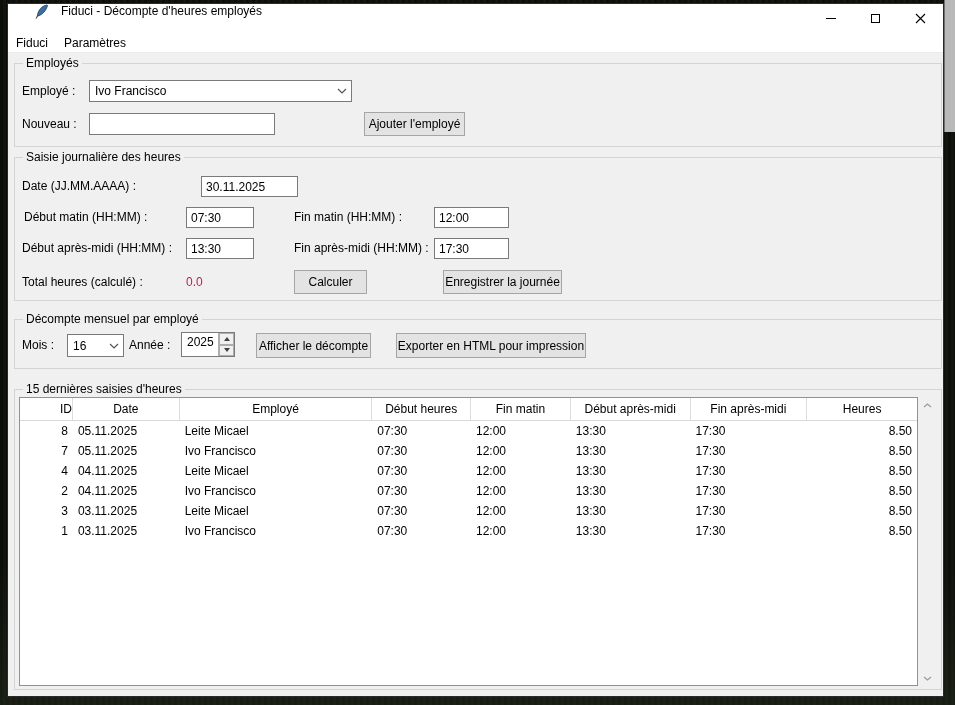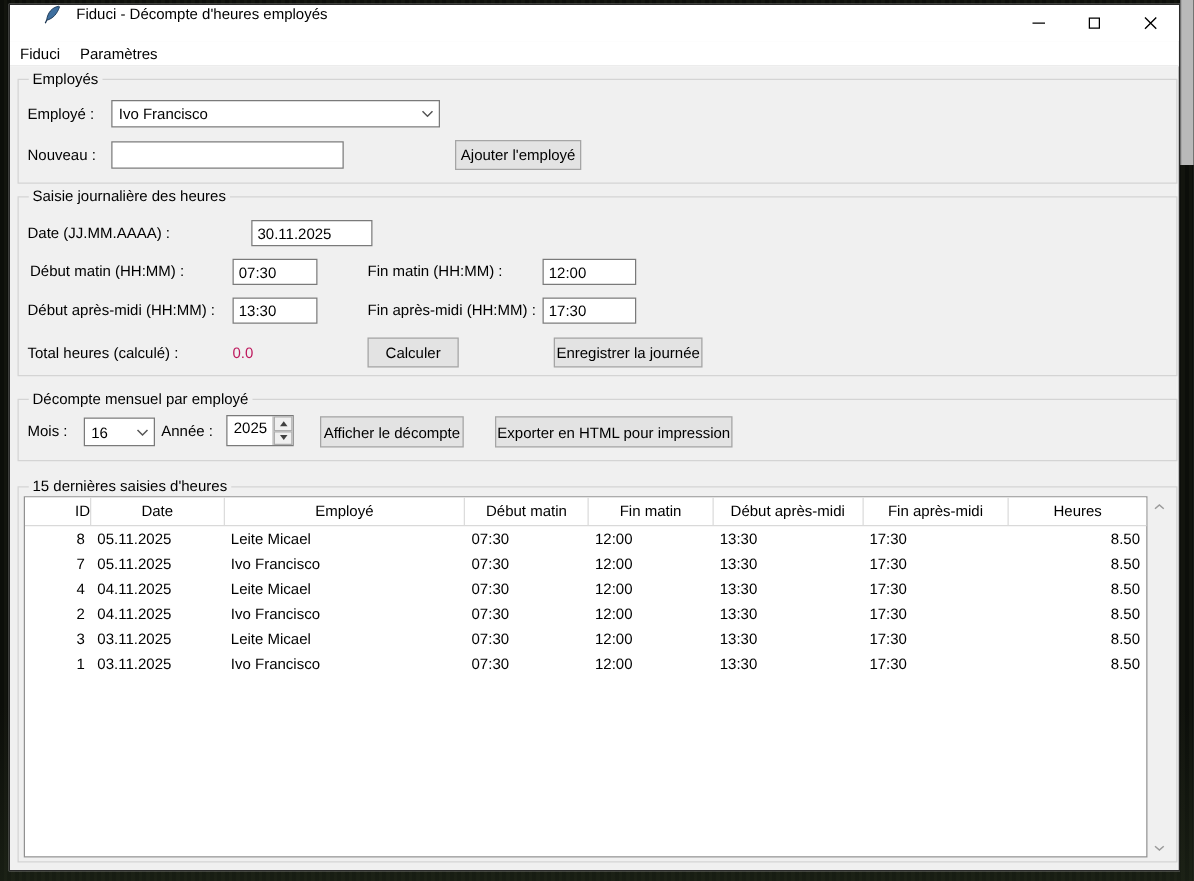--- a/index.html
+++ b/index.html
@@ -156,21 +156,21 @@
 
   <div class="group" style="left:6px; top:385px; width:928px; height:301px;">
     <span class="group-label">15 dernières saisies d'heures</span>
   </div>
 
   <div class="tree">
     <div class="tree-head">
         <div class="th" style="width: 53px; padding-left: 40px;">ID</div>
         <div class="th" style="width: 107px;">Date</div>
         <div class="th" style="width: 193px;">Employé</div>
-        <div class="th" style="width: 99px;">Début matin</div>
+        <div class="th" style="width: 99px;">Début heures</div>
         <div class="th" style="width: 100px;">Fin matin</div>
         <div class="th" style="width: 120px;">Début après-midi</div>
         <div class="th" style="width: 117px;">Fin après-midi</div>
         <div class="th" style="width: 110px;">Heures</div>
       </div>
     <div>
         <div class="tr">
           <div class="td" style="width: 53px; text-align: right; padding: 0px 5px 0px 0px;">8</div>
           <div class="td" style="width: 107px; text-align: left; padding: 0px 0px 0px 5px;">05.11.2025</div>
           <div class="td" style="width: 193px; text-align: left; padding: 0px 0px 0px 5px;">Leite Micael</div>

